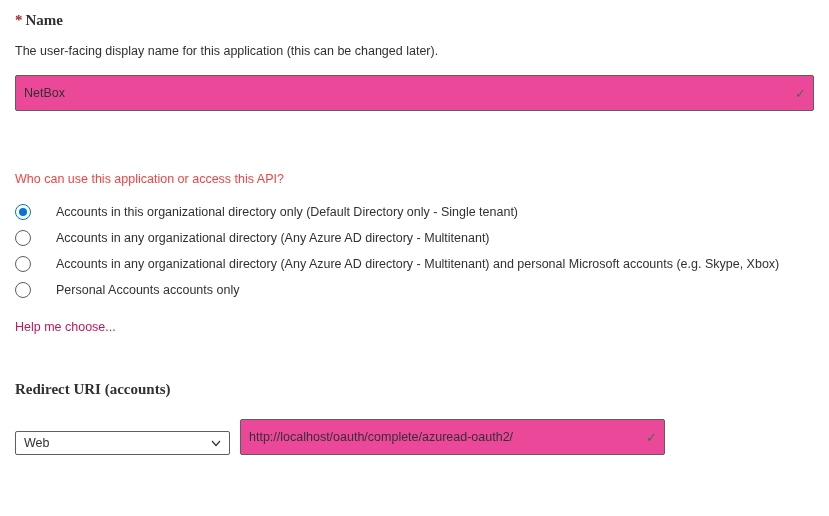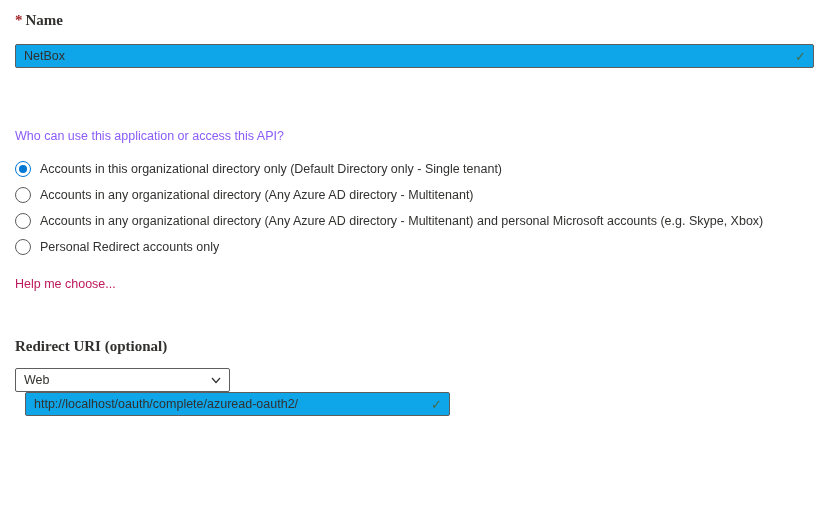--- a/index.html
+++ b/index.html
@@ -36,45 +36,45 @@
     line-height: 19px;
     color: #323130;
     max-width: 802px;
   }
   .input-wrap {
     position: relative;
     margin-top: 14px;
   }
   .text-input {
     width: 100%;
-    height: 24px;
+    height: 36px;
     border: 1px solid #605e5c;
     border-radius: 2px;
     padding: 0 20px 0 8px;
     font-family: "Liberation Sans", sans-serif;
     font-size: 12.5px;
     color: #323130;
     outline: none;
-    background: #0ea5e9;
+    background: #ec4899;
   }
   .valid-check {
     position: absolute;
     right: 8px;
     top: 50%;
     transform: translateY(-50%);
     font-size: 13px;
     line-height: 1;
     color: #476b47;
     pointer-events: none;
   }
   .spacer-lg { height: 44px; }
   .question {
     margin-top: 16px;
     font-size: 12.5px;
-    color: #8b5cf6;
+    color: #ef4444;
     line-height: 16px;
   }
   .radio-list { margin-top: 12px; }
   .radio-row {
     display: flex;
     align-items: center;
     height: 26px;
     cursor: pointer;
   }
   .radio {
@@ -90,38 +90,37 @@
   .radio.selected::after {
     content: "";
     position: absolute;
     left: 50%; top: 50%;
     width: 8px; height: 8px;
     border-radius: 50%;
     background: #0078d4;
     transform: translate(-50%, -50%);
   }
   .radio-label {
-    margin-left: 9px;
+    margin-left: 25px;
     font-size: 12.5px;
     color: #323130;
     white-space: nowrap;
   }
   .link {
     display: inline-block;
     margin-top: 17px;
     font-size: 12.5px;
     color: #be185d;
     text-decoration: none;
     cursor: pointer;
   }
   .uri-row {
-    margin-top: 12px;
+    margin-top: 20px;
     display: flex;
-    align-items: flex-start;
-    flex-direction: column;
+    align-items: flex-end;
   }
   .select-box {
     position: relative;
     width: 215px;
     height: 24px;
     border: 1px solid #605e5c;
     border-radius: 2px;
     background: #ffffff;
     display: flex;
     align-items: center;
@@ -147,20 +146,21 @@
   }
 </style>
 </head>
 <body>
 
 <div class="page">
 
   
   <h2 class="section-title"><span class="required">*</span><span>Name</span></h2>
 
+  <div class="desc">The user-facing display name for this application (this can be changed later).</div>
 
   <div class="input-wrap">
     <input class="text-input" type="text" value="NetBox" style="">
     <span class="valid-check">✓</span>
   </div>
 
   <div class="spacer-lg"></div>
 
   
 
@@ -174,30 +174,30 @@
     <div class="radio-row">
       <span class="radio"></span>
       <span class="radio-label">Accounts in any organizational directory (Any Azure AD directory - Multitenant)</span>
     </div>
     <div class="radio-row">
       <span class="radio"></span>
       <span class="radio-label">Accounts in any organizational directory (Any Azure AD directory - Multitenant) and personal Microsoft accounts (e.g. Skype, Xbox)</span>
     </div>
     <div class="radio-row">
       <span class="radio"></span>
-      <span class="radio-label">Personal Redirect accounts only</span>
+      <span class="radio-label">Personal Accounts accounts only</span>
     </div>
   </div>
 
   <a class="link">Help me choose...</a>
 
   <div class="spacer-lg"></div>
 
   
-  <h2 class="section-title">Redirect URI (optional)</h2>
+  <h2 class="section-title">Redirect URI (accounts)</h2>
 
 
   <div class="uri-row">
     <div class="select-box">
       <span>Web</span>
       <svg class="select-chevron" viewBox="0 0 12 12">
         <polyline points="2,4 6,8.5 10,4" fill="none" stroke="#323130" stroke-width="1.2"></polyline>
       </svg>
     </div>
     <div class="uri-input-wrap">

